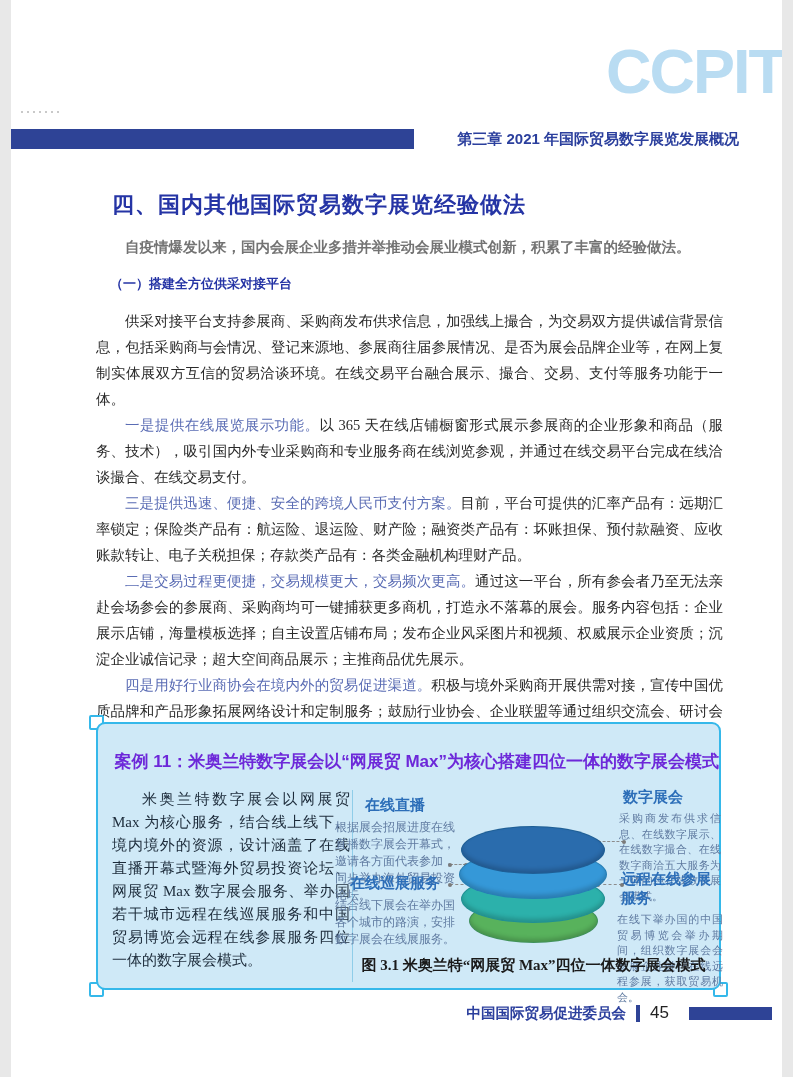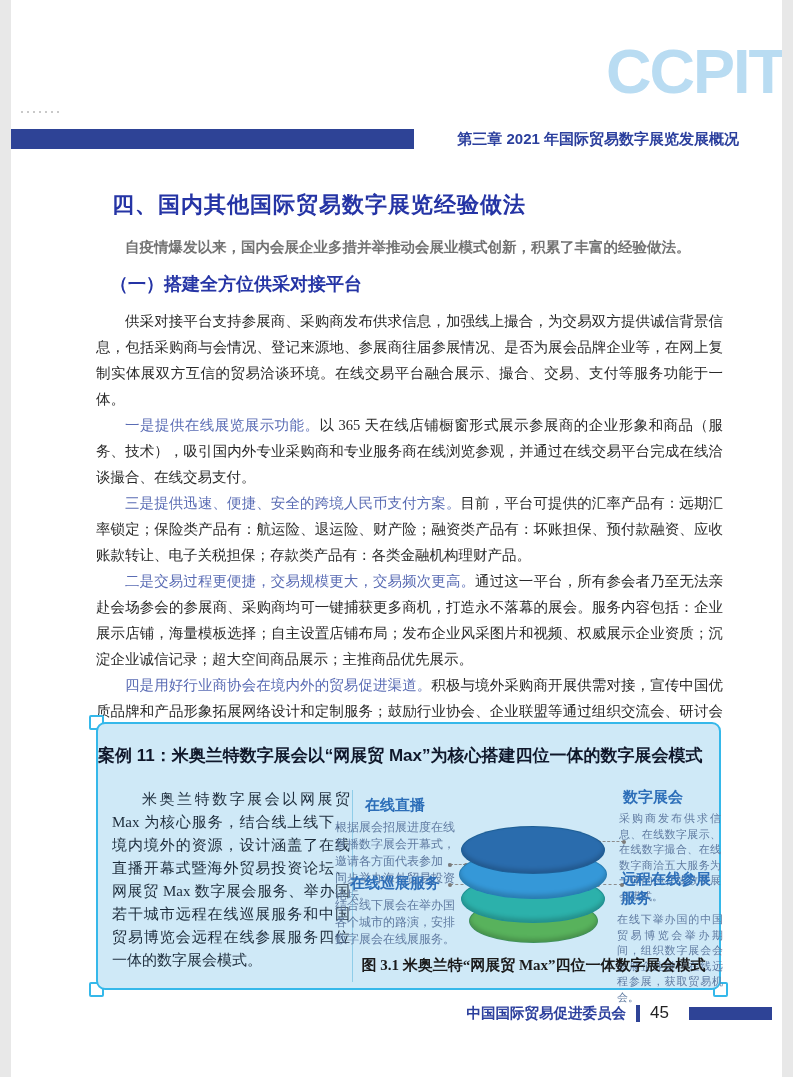--- a/index.html
+++ b/index.html
@@ -15,35 +15,35 @@
   .bar-left{width:437px;height:20px;background:#2e4396;}
   .chapter-text{margin:0 10px;font-family:"Liberation Sans",sans-serif;font-weight:bold;
         font-size:15px;color:#2b3f9d;white-space:nowrap;}
   .bar-right{flex:1;height:20px;background:#2e4396;}
 
   
   .main{position:absolute;left:85px;top:184px;width:627px;}
   .sec-title{font-family:"Liberation Sans",sans-serif;font-weight:bold;font-size:22px;
         line-height:28px;color:#2534a5;margin:7px 0 15px 16px;letter-spacing:1px;}
   .intro{font-size:14.5px;line-height:26px;color:#737373;text-indent:2em;margin:0 0 12px 0;text-align:justify;font-weight:bold;}
-  .sub-title{font-family:"Liberation Sans",sans-serif;font-weight:bold;font-size:18px;
+  .sub-title{font-family:"Liberation Sans",sans-serif;font-weight:bold;font-size:13px;
         line-height:24px;color:#2534a5;margin:12px 0 12px 14px;}
   .para{font-size:14.5px;line-height:26px;color:#2a2a2a;text-indent:2em;text-align:justify;margin:0;}
   .lead{color:#5a6cb4;}
 
   
   .case-wrap{position:absolute;left:85px;top:722px;width:625px;height:268px;}
   .corner{position:absolute;width:11px;height:11px;border:2px solid #35b8ea;background:#fff;border-radius:2px;}
   .corner.tl{left:-7px;top:-7px;}
   .corner.bl{left:-7px;bottom:-7px;}
   .corner.br{right:-7px;bottom:-7px;}
   .case-box{position:relative;width:100%;height:100%;box-sizing:border-box;background:#cfe9f7;
         border:2px solid #35b8ea;border-radius:9px;z-index:1;}
-  .case-title{text-align:left;padding-top:20px;font-family:"Liberation Sans",sans-serif;
-        font-weight:bold;font-size:17px;color:#0f172a;}
+  .case-title{text-align:right;padding-top:26px;font-family:"Liberation Sans",sans-serif;
+        font-weight:bold;font-size:17px;color:#6d28d9;}
   .case-summary{position:absolute;left:14px;top:64px;width:238px;font-size:15px;line-height:23px;
         color:#1c2b3a;text-indent:2em;text-align:justify;}
   .v-divider{position:absolute;left:254px;top:66px;height:192px;width:1px;background:#8fcde9;}
 
   .dnode{position:absolute;font-family:"Liberation Sans",sans-serif;}
   .dnode h4{margin:0 0 4px 0;font-size:15px;color:#2c6eb8;text-align:center;}
   .dnode .dtext{font-size:12px;line-height:17px;color:#5f7aa0;text-align:justify;}
   .node-right h4{text-align:left;padding-left:4px;}
   .node0{left:237px;top:72px;width:120px;}
   .node1{left:521px;top:64px;width:102px;}

